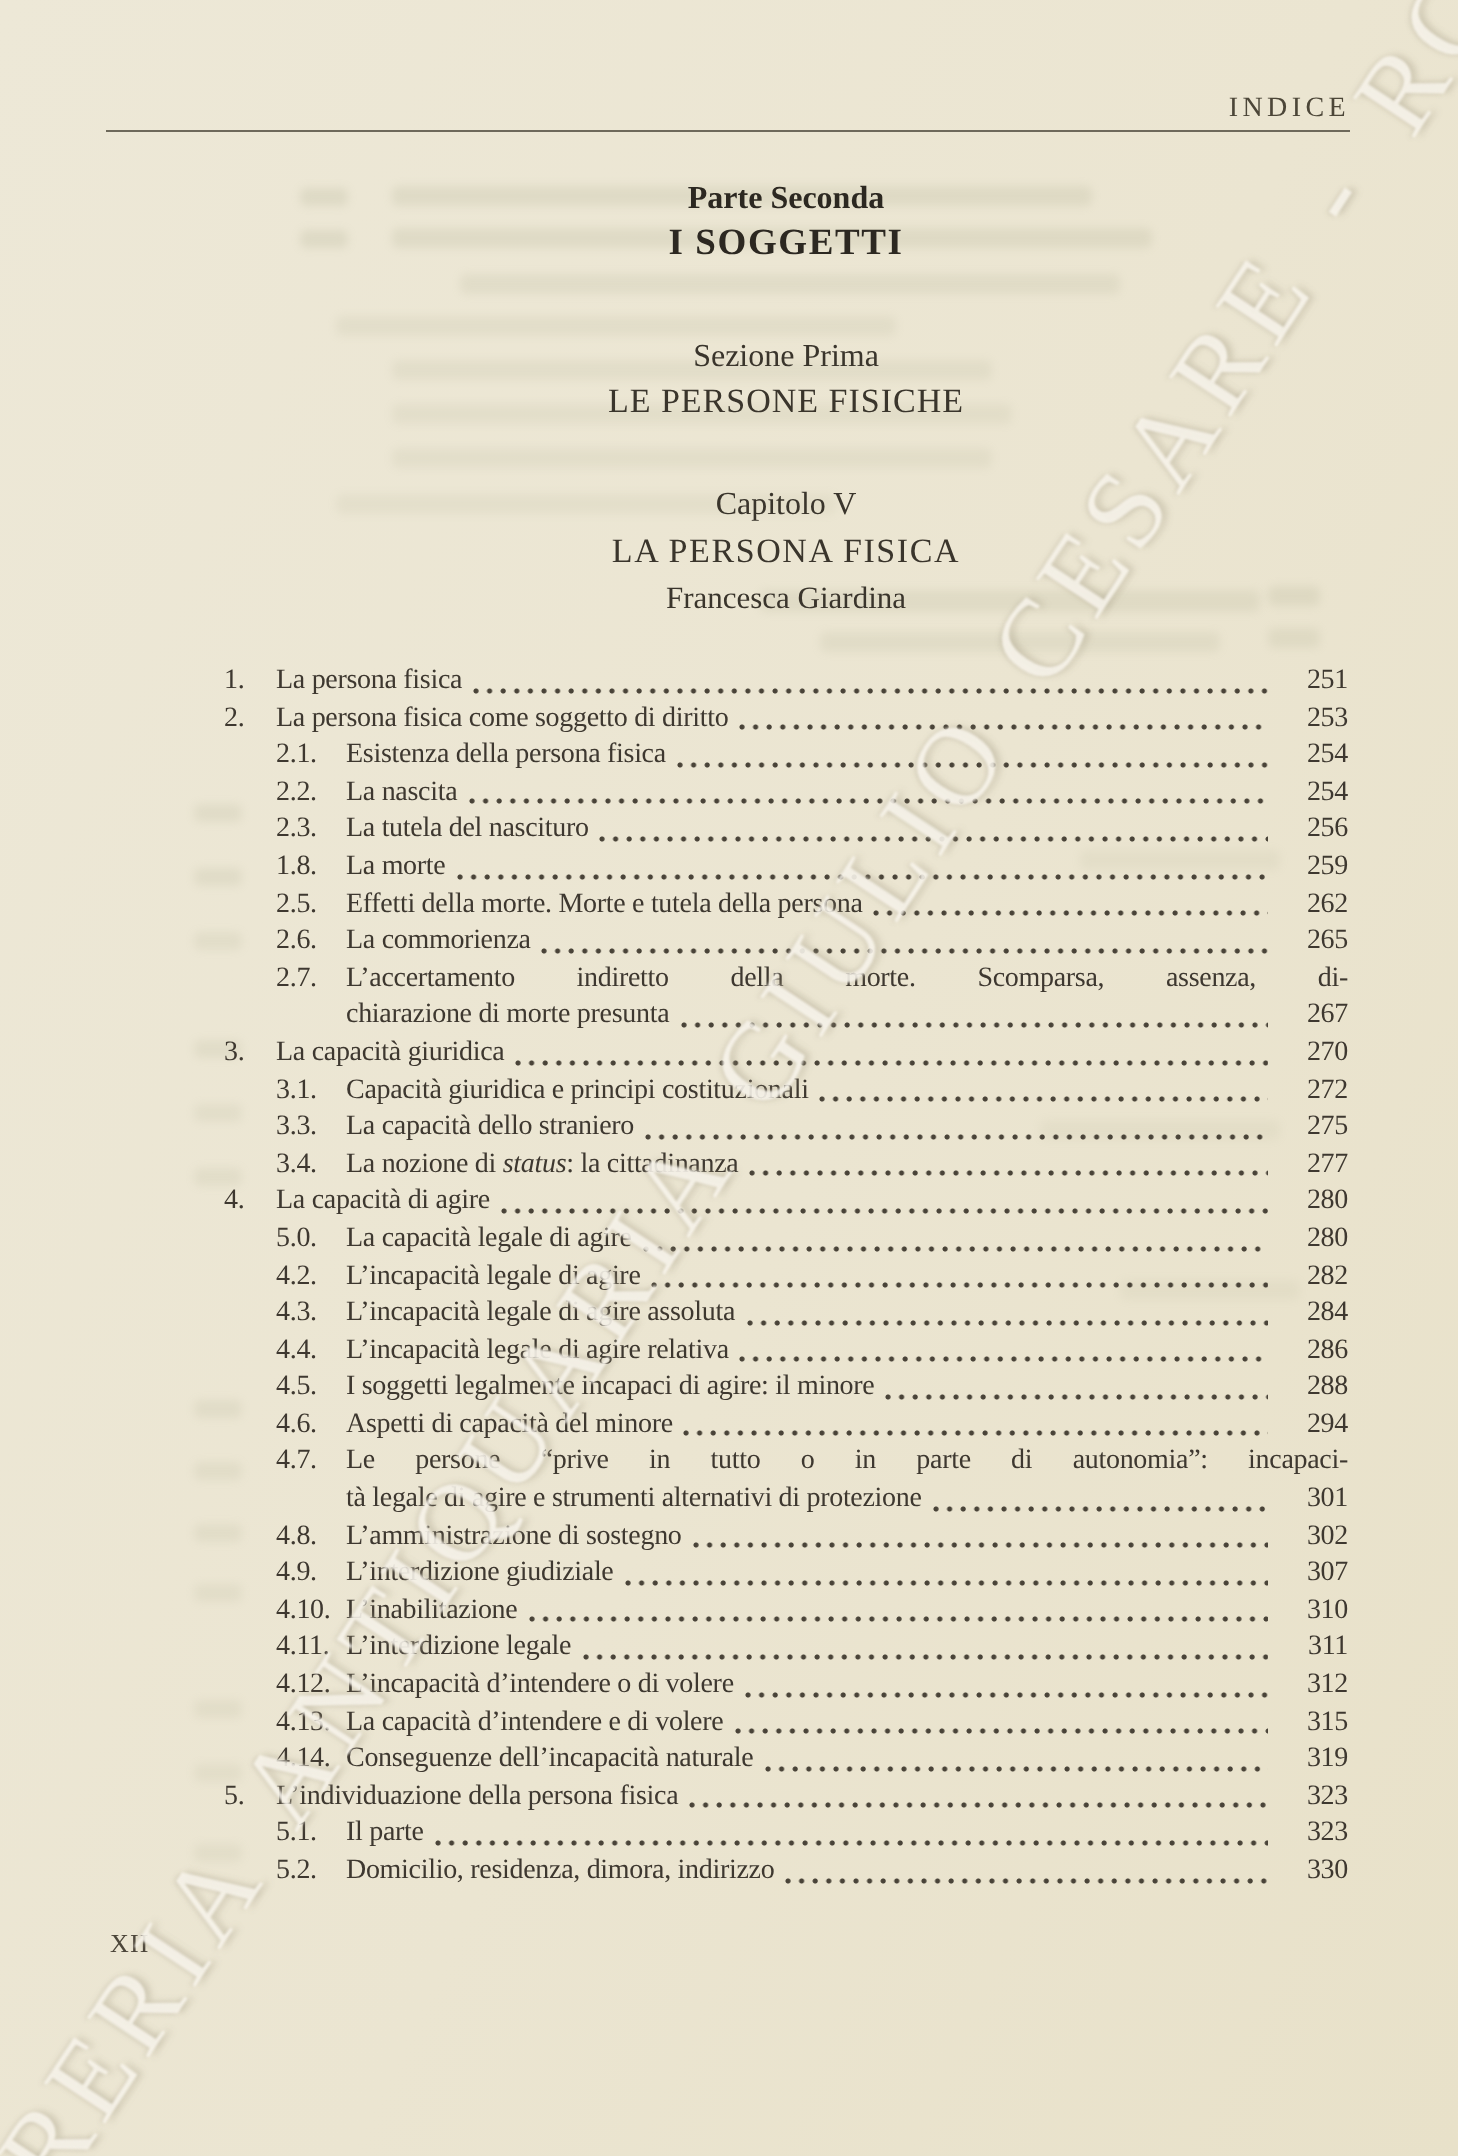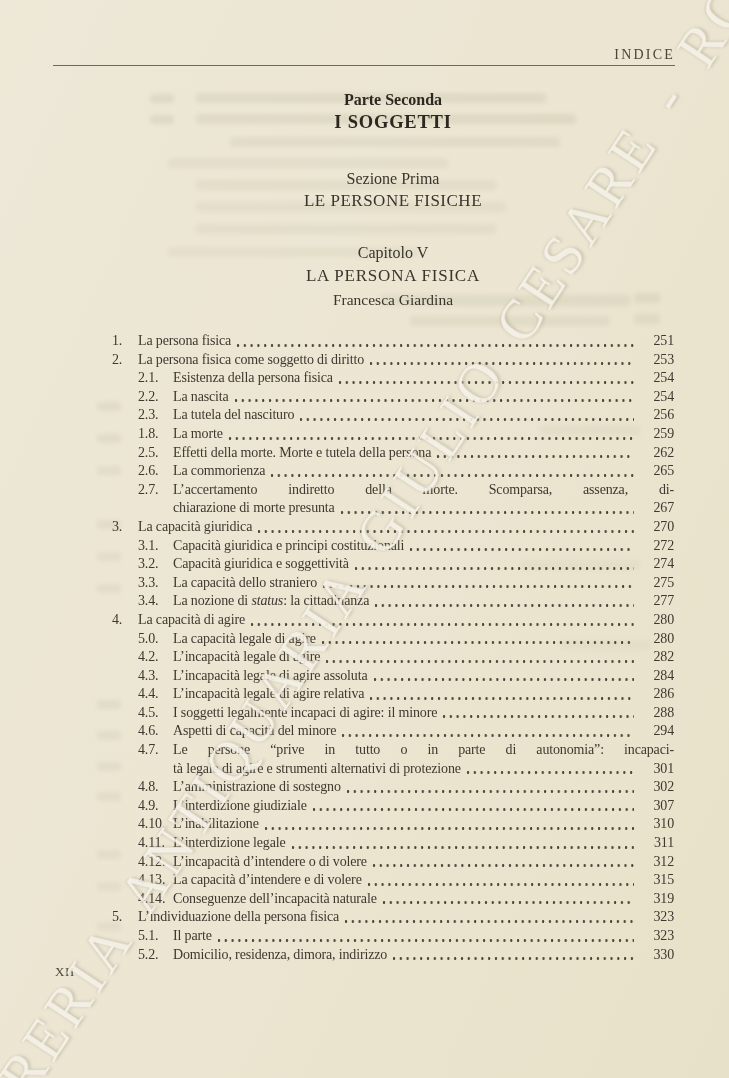--- a/index.html
+++ b/index.html
@@ -173,26 +173,20 @@
         <span class="leader"></span>
         <span class="pg">270</span>
       </div>
       <div class="row l1">
         <span class="num">3.1.</span>
         <span class="txt">Capacità giuridica e principi costituzionali</span>
         <span class="leader"></span>
         <span class="pg">272</span>
       </div>
       <div class="row l1">
-        <span class="num">3.2.</span>
-        <span class="txt">Capacità giuridica e soggettività</span>
-        <span class="leader"></span>
-        <span class="pg">274</span>
-      </div>
-      <div class="row l1">
         <span class="num">3.3.</span>
         <span class="txt">La capacità dello straniero</span>
         <span class="leader"></span>
         <span class="pg">275</span>
       </div>
       <div class="row l1">
         <span class="num">3.4.</span>
         <span class="txt"><span>La nozione di </span><span class="it">status</span><span>: la cittadinanza</span></span>
         <span class="leader"></span>
         <span class="pg">277</span>

